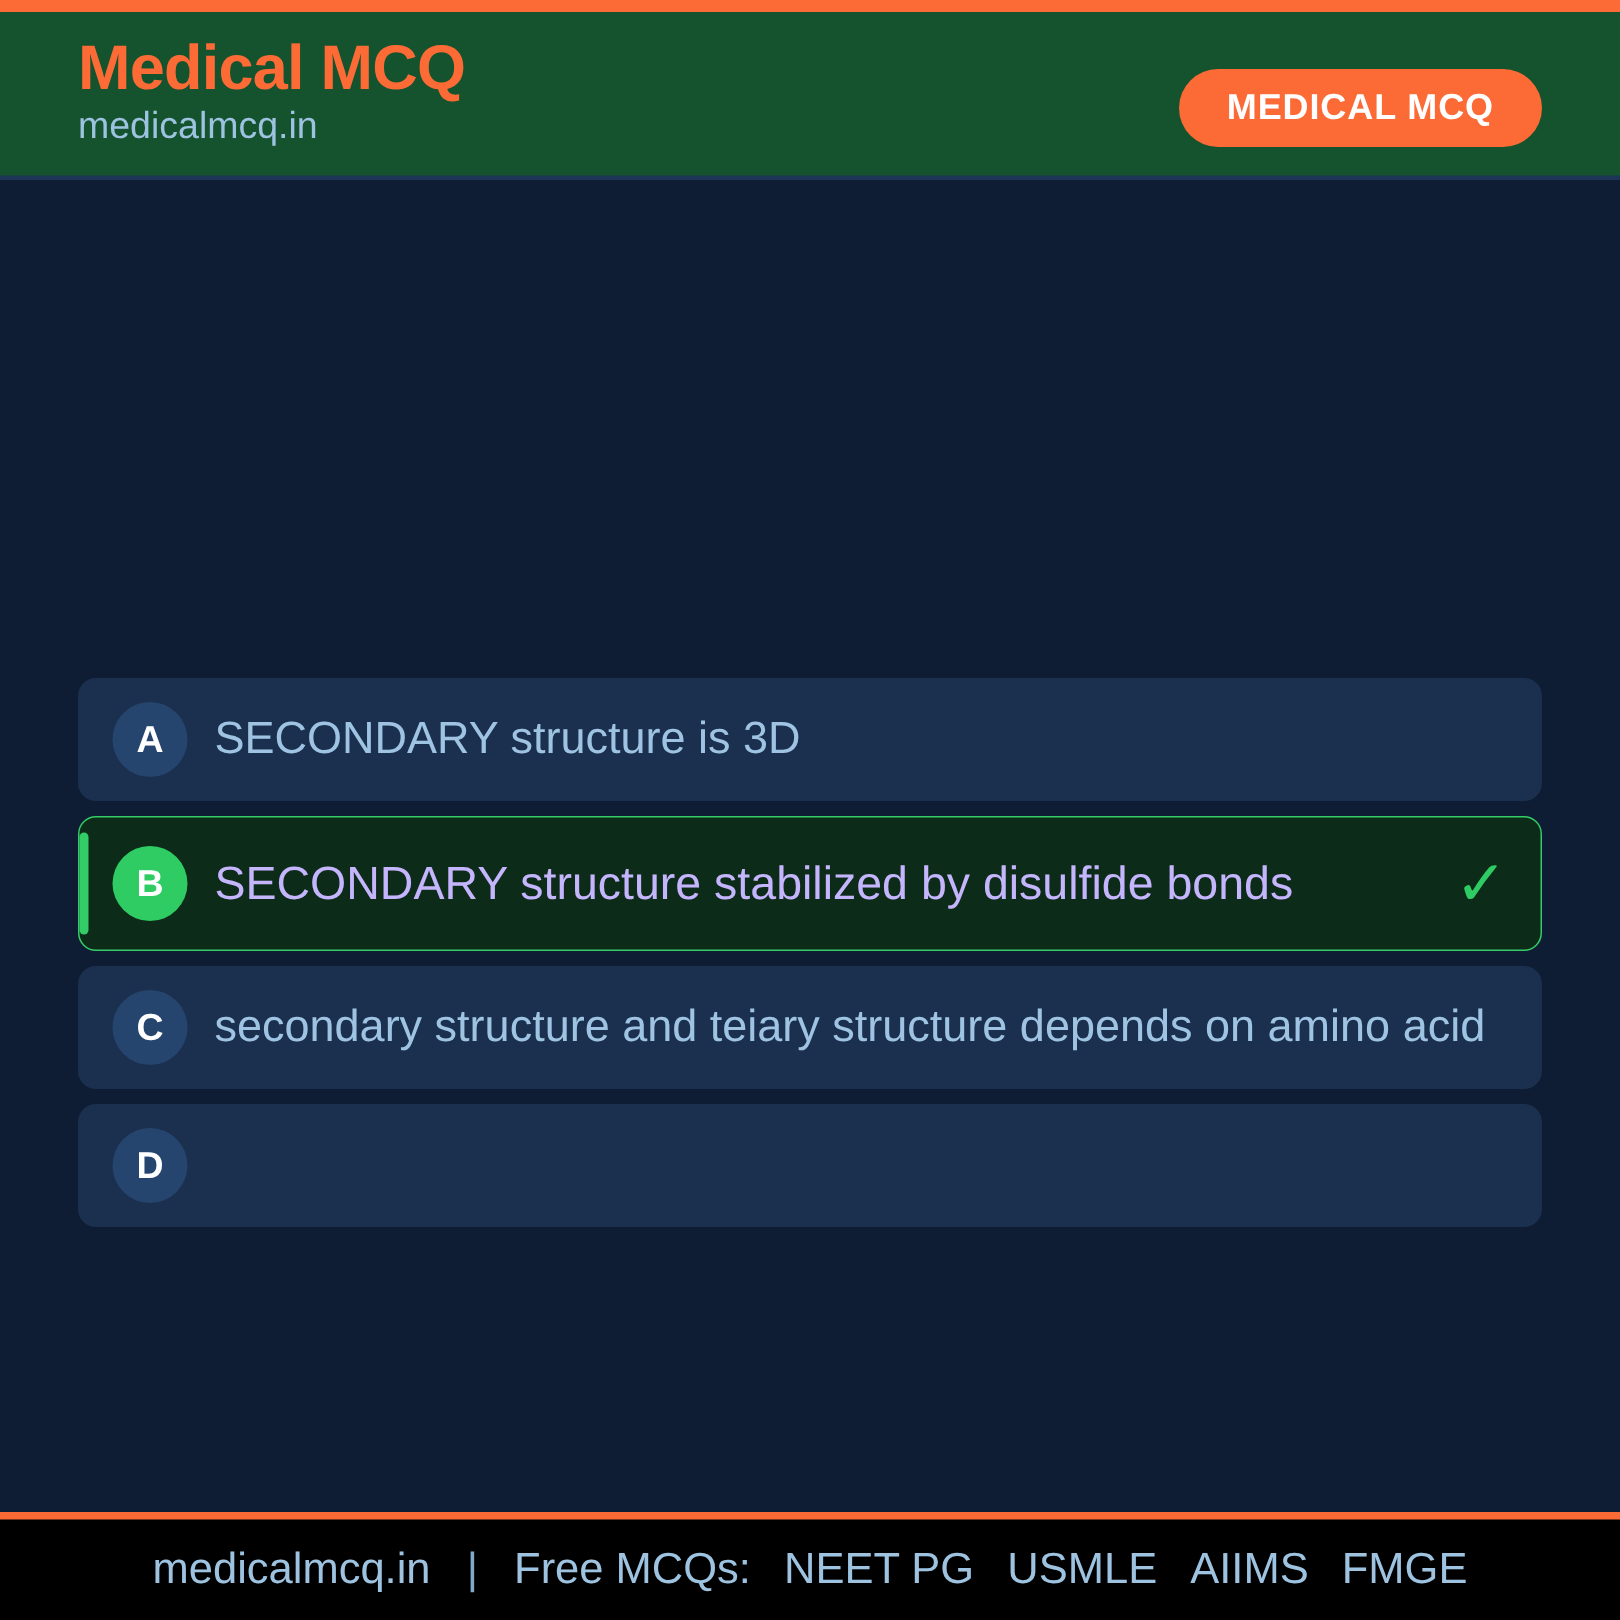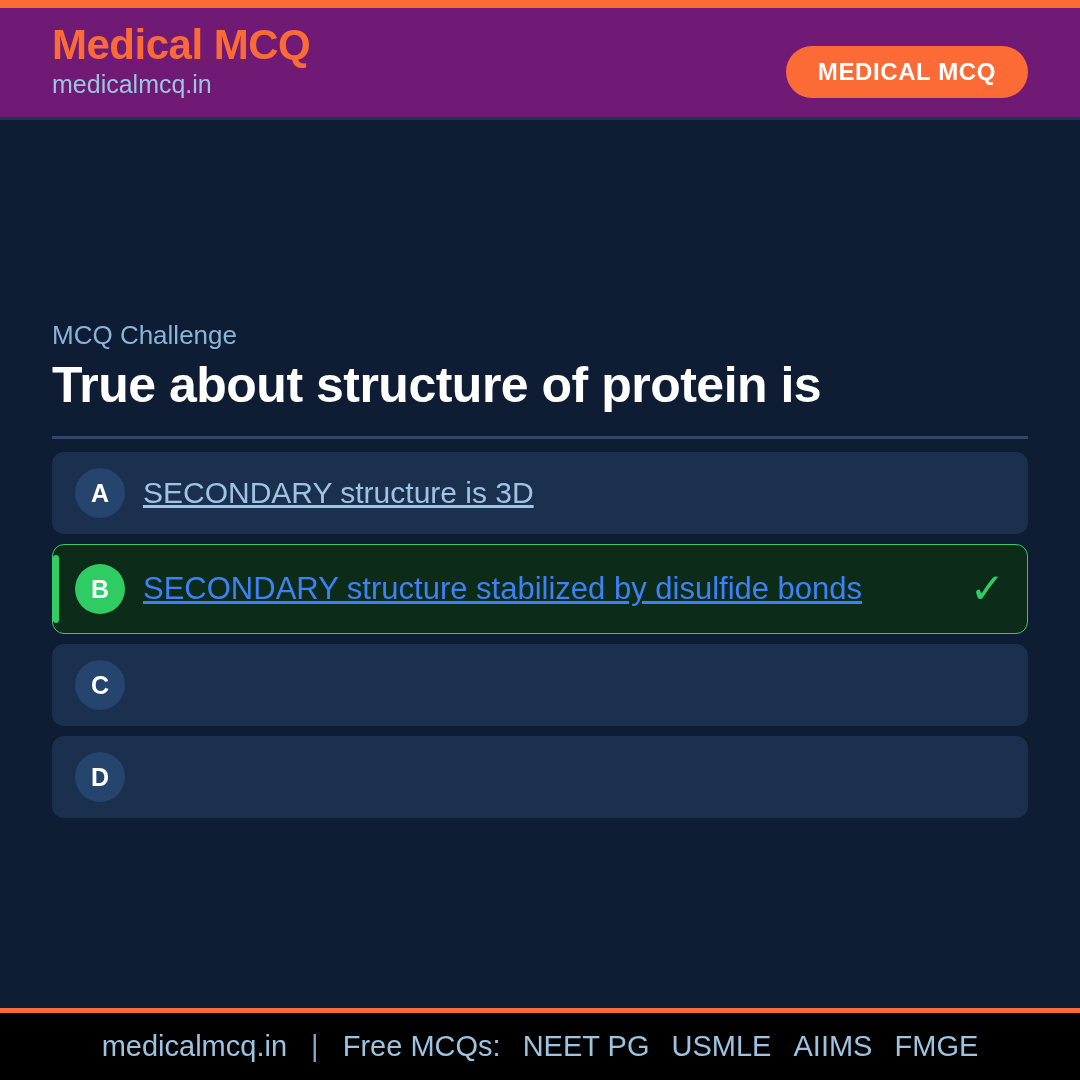--- a/index.html
+++ b/index.html
@@ -23,21 +23,21 @@
     height: 8px;
     background: #fc6b36;
   }
 
   
   .header {
     position: absolute;
     top: 8px; left: 0;
     width: 1080px;
     height: 112px;
-    background: #701a75;
+    background: #14532d;
     box-sizing: border-box;
     border-bottom: 3px solid #1d3557;
   }
   .brand {
     position: absolute;
     left: 52px;
     top: 14px;
   }
   .brand-title {
     font-size: 42px;
@@ -155,24 +155,23 @@
   .option.correct .badge {
     background: #2ecc63;
     color: #ffffff;
   }
   .opt-text {
     flex: 1 1 auto;
     font-size: 30px;
     line-height: 1.12;
     color: #9fc4e3;
     padding: 12px 0;
-    text-decoration: underline;
   }
   .option.correct .opt-text {
-    color: #3b82f6;
+    color: #c4b5fd;
     font-size: 31px;
   }
   .check {
     flex: 0 0 auto;
     color: #2ecc63;
     font-size: 42px;
     line-height: 1;
     margin-left: 14px;
     font-weight: normal;
   }
@@ -209,42 +208,38 @@
 <div class="header">
   <div class="brand">
     <div class="brand-title">Medical MCQ</div>
     <div class="brand-sub">medicalmcq.in</div>
   </div>
   <div class="header-badge">MEDICAL MCQ</div>
 </div>
 
 <div class="main">
 
-  <div class="q-block">
-    <div class="q-eyebrow">MCQ Challenge</div>
-    <div class="q-title">True about structure of protein is</div>
-    <div class="q-rule"></div>
-  </div>
 
   <div class="options">
 
     <div class="option">
       <div class="badge">A</div>
       <div class="opt-text">SECONDARY structure is 3D</div>
     </div>
 
     <div class="option correct">
       <div class="accent-bar"></div>
       <div class="badge">B</div>
       <div class="opt-text">SECONDARY structure stabilized by disulfide bonds</div>
       <div class="check">✓</div>
     </div>
 
     <div class="option">
       <div class="badge">C</div>
+      <div class="opt-text">secondary structure and teiary structure depends on amino acid</div>
     </div>
 
     <div class="option">
       <div class="badge">D</div>
     </div>
 
   </div>
 </div>
 
 <div class="footer">

